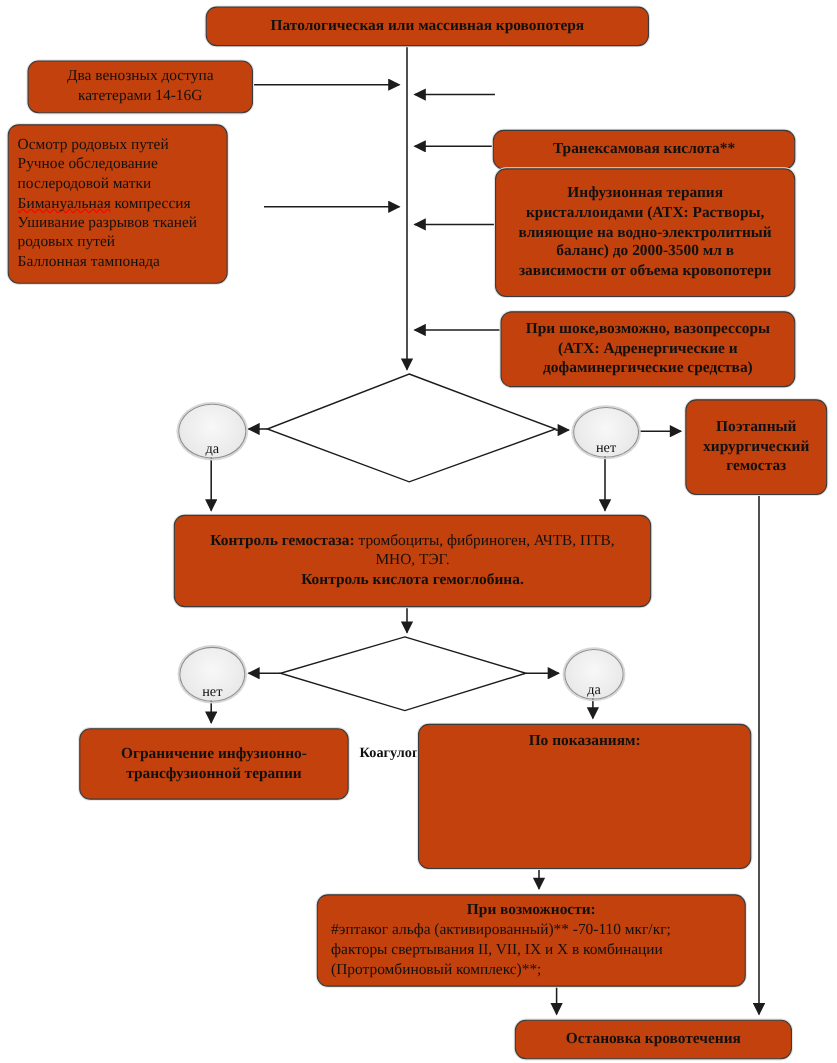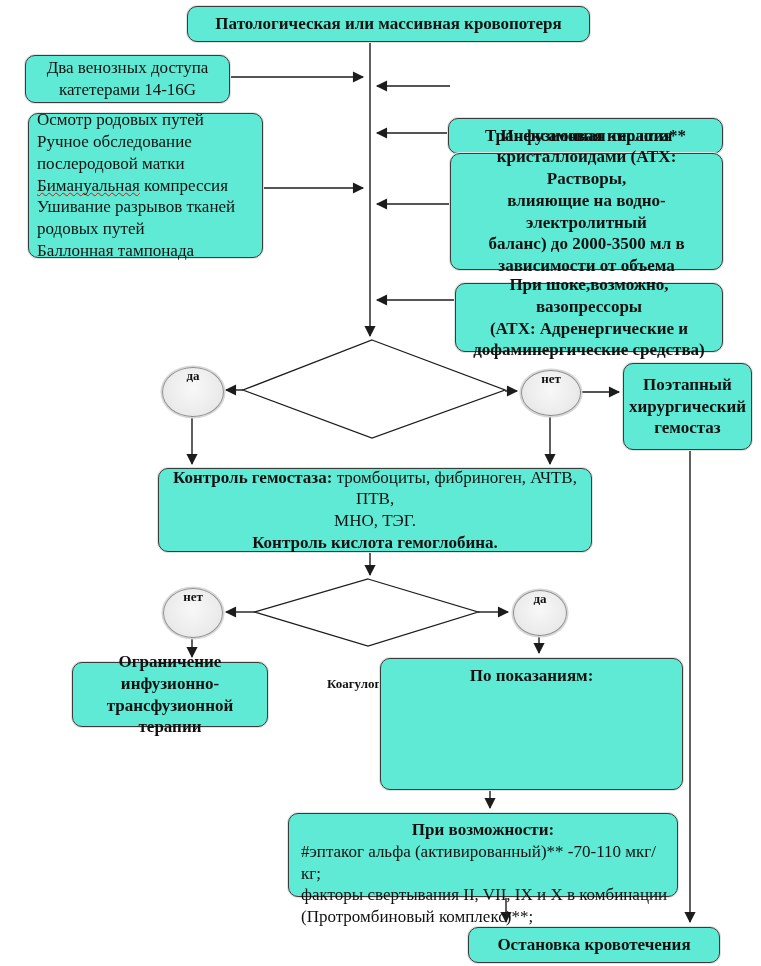--- a/index.html
+++ b/index.html
@@ -1,34 +1,34 @@
 <!DOCTYPE html>
 <html><head>
 <meta charset="utf-8">
 <style>
   html,body { margin:0; padding:0; background:#ffffff; }
   body { font-family: "Liberation Serif", "DejaVu Serif", serif; color:#111; }
   #canvas { position:relative; width:761px; height:966px; background:#fff; overflow:hidden; }
   #connectors { position:absolute; left:0; top:0; z-index:1; }
   .box {
     position:absolute; box-sizing:border-box; z-index:2;
-    background:#5eead4; border:1.4px solid #3a3a3a; border-radius:10px;
+    background:#c2410c; border:1.4px solid #3a3a3a; border-radius:10px;
     display:flex; flex-direction:column; align-items:center; justify-content:center;
-    font-size:17px; line-height:1.28; padding:17px 8px;
+    font-size:14px; line-height:1.28; padding:17px 8px;
     box-shadow:0 0 0 1px #e2e2e2;
   }
   .txt { white-space:pre-line; text-align:center; }
   .txt.left { text-align:left; }
   .b { font-weight:bold; }
   .oval {
     position:absolute; z-index:2; border-radius:50%;
     background: radial-gradient(circle at 50% 42%, #f8f8f8 0%, #ececec 60%, #e0e0e0 100%);
     border:1.5px solid #8f8f8f; box-shadow:0 0 0 1.6px #d7d7d7;
-    display:flex; align-items:flex-start; justify-content:center;
-    font-weight:bold; font-size:13px;
+    display:flex; align-items:flex-end; justify-content:center;
+    font-weight:normal; font-size:13px;
   }
   .dtext {
     position:absolute; z-index:2; font-weight:bold; font-size:13px;
     text-align:center; white-space:pre-line; line-height:1.3;
   }
   .misspelled { text-decoration: underline wavy #ff0000 1px; text-decoration-skip-ink:none; }
   .items { white-space:pre-line; text-align:left; align-self:stretch; padding-left:4px; }
 </style>
 </head>
 <body>
@@ -73,21 +73,21 @@
 
   <div class="box b" style="left:187px; top:6px; width:403px; height:32px;">
     <div class="txt">Патологическая или массивная кровопотеря</div>
   </div>
 
   <div class="box" style="left:25px; top:55px; width:205px; height:48px;">
     <div class="txt">Два венозных доступа
 катетерами 14-16G</div>
   </div>
 
-  <div class="box" style="left:7px; top:113px; width:235px; height:145px; align-items:flex-start;margin-left:21px;">
+  <div class="box" style="left:7px; top:113px; width:200px; height:145px; align-items:flex-start;">
     <div class="txt left"><span>Осмотр родовых путей
 Ручное обследование
 послеродовой матки
 </span><span class="misspelled">Бимануальная</span><span> компрессия
 Ушивание разрывов тканей
 родовых путей
 Баллонная тампонада</span></div>
   </div>
 
 
@@ -133,21 +133,21 @@
   <div class="dtext" style="left:288px; top:629px; width:160px;margin-top:47px;">Коагулопатия</div>
 
   <div class="oval" style="left:163px; top:588px; width:58px; height:48px;">
     <span>нет</span>
   </div>
 
   <div class="oval" style="left:513px; top:590px; width:52px; height:44px;">
     <span>да</span>
   </div>
 
-  <div class="box b" style="left:72px; top:662px; width:196px; height:65px;">
+  <div class="box b" style="left:72px; top:662px; width:245px; height:65px;">
     <div class="txt">Ограничение инфузионно-
 трансфузионной терапии</div>
   </div>
 
   <div class="box" style="left:380px; top:658px; width:303px; height:132px; justify-content:flex-start; padding-top:6px;">
     <div class="txt b">По показаниям:</div>
   </div>
 
   <div class="box" style="left:288px; top:813px; width:390px; height:84px; justify-content:flex-start; padding-top:5px;">
     <div class="txt b">При возможности:</div>

